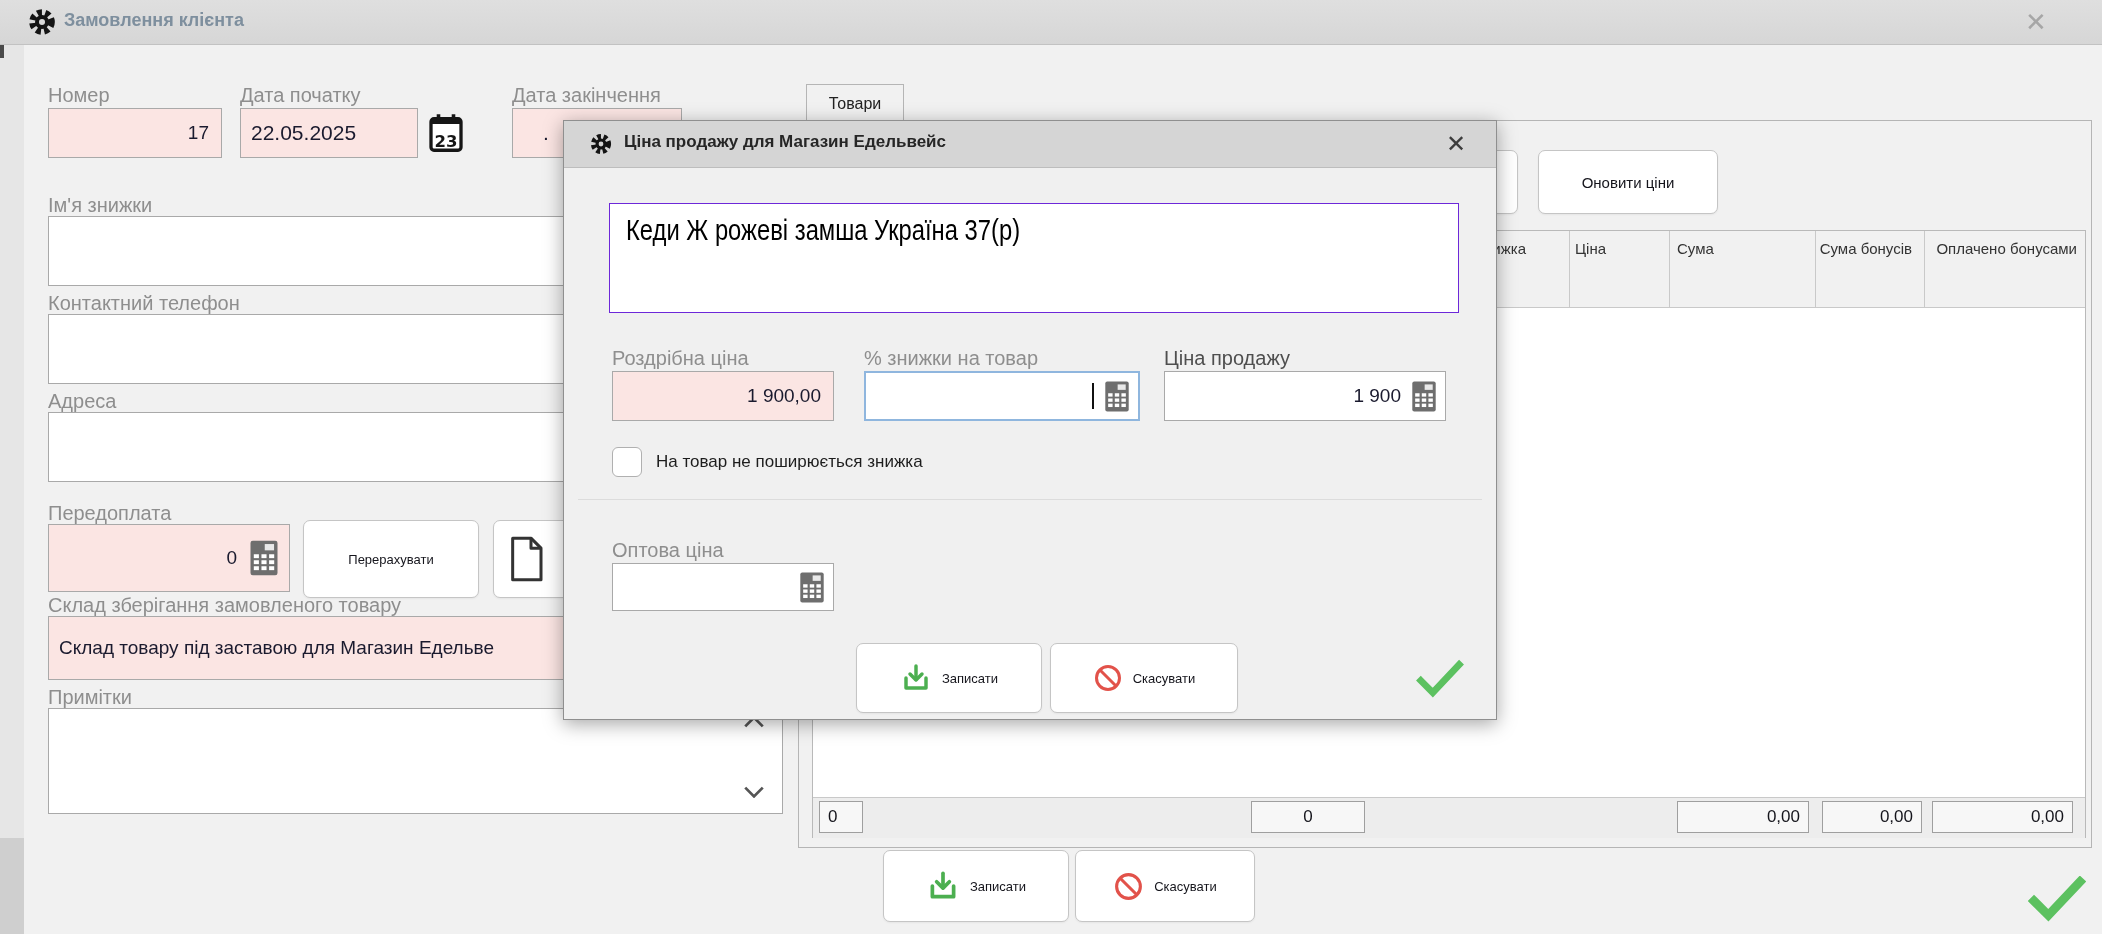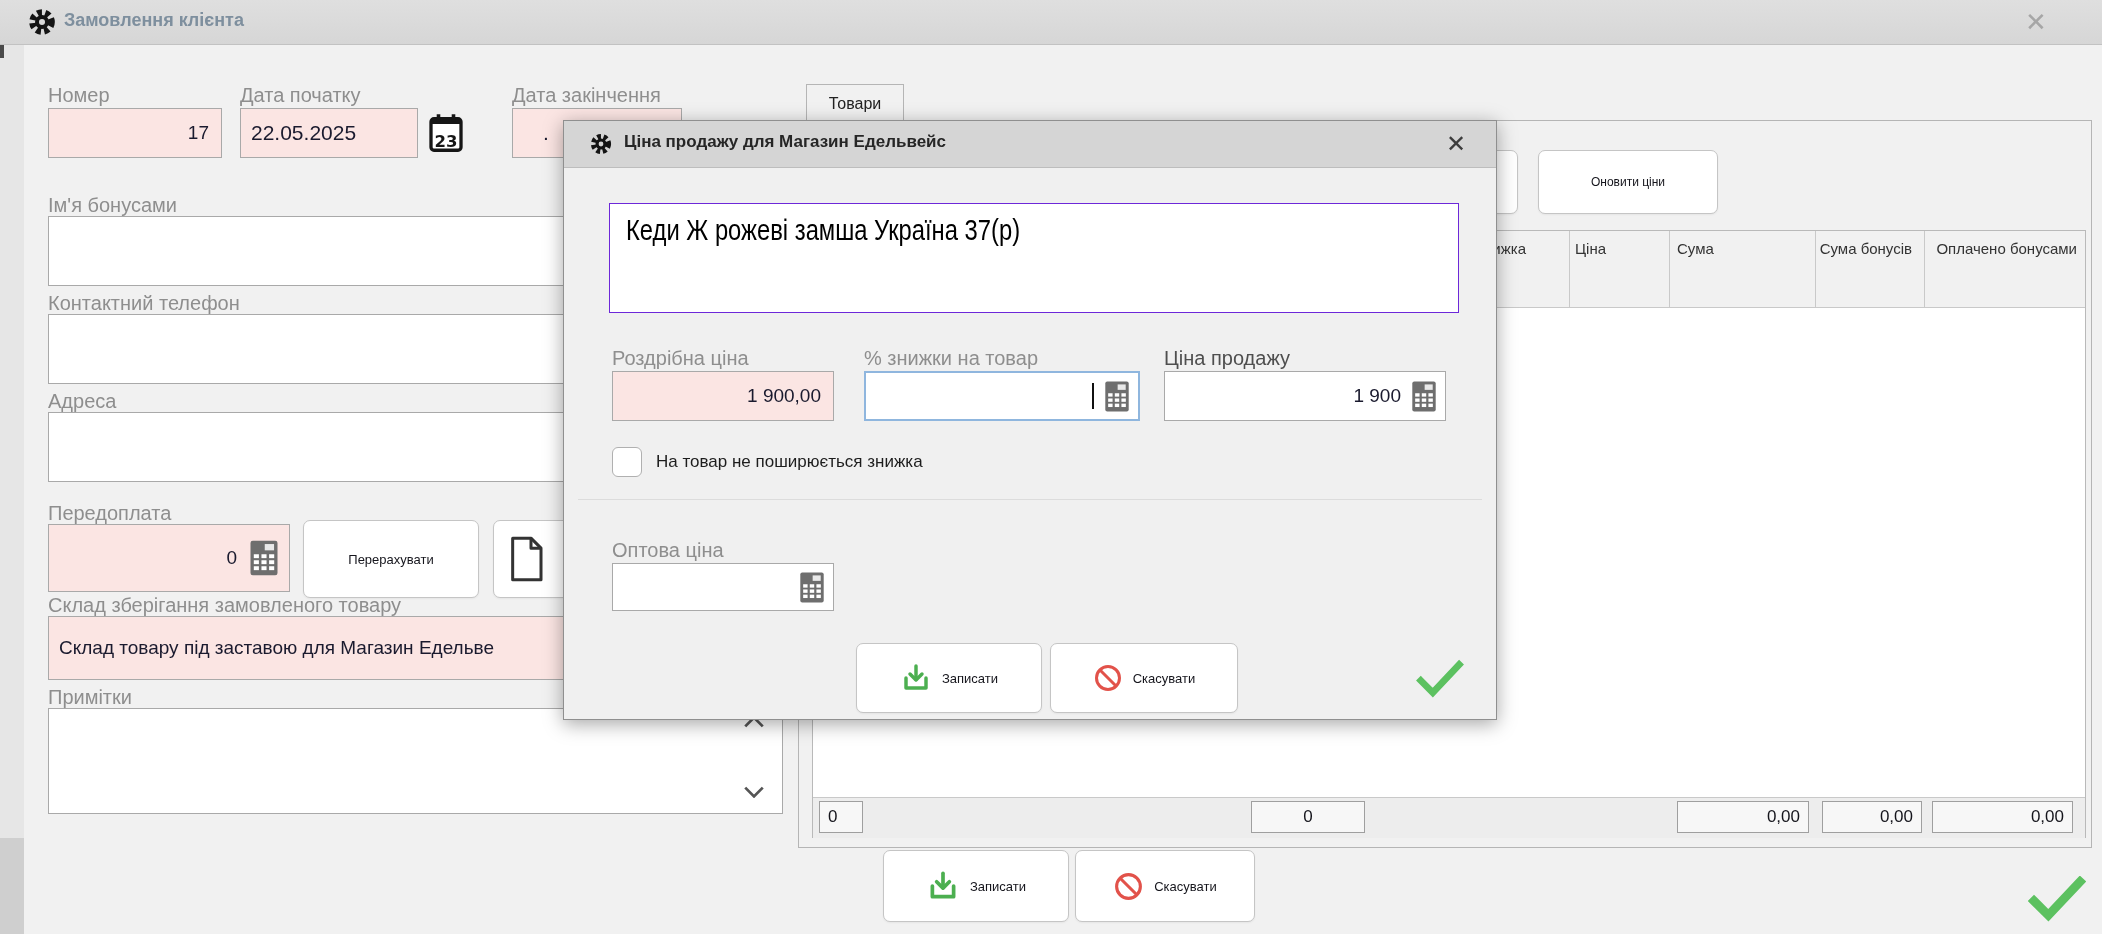--- a/index.html
+++ b/index.html
@@ -82,21 +82,21 @@
       <line x1="17" y1="1" x2="17" y2="6" stroke="#161616" stroke-width="2.4"></line>
       <text x="12" y="22.5" text-anchor="middle" font-size="11" font-weight="bold" fill="#161616" font-family="DejaVu Sans">23</text>
     </svg>
   </span>
 
   <span class="abs lbl" style="left:512px;top:84px;">Дата закінчення</span>
   <div class="abs inp pink" style="left:512px;top:108px;width:170px;height:50px;padding-left:30px;font-size:21px;">
     <span>.</span>
   </div>
 
-  <span class="abs lbl" style="left:48px;top:194px;">Ім'я бонусами</span>
+  <span class="abs lbl" style="left:48px;top:194px;">Ім'я знижки</span>
   <div class="abs inp" style="left:48px;top:216px;width:722px;height:70px;padding-left:10px;">
     <span></span>
   </div>
 
   <span class="abs lbl" style="left:48px;top:292px;">Контактний телефон</span>
   <div class="abs inp" style="left:48px;top:314px;width:722px;height:70px;padding-left:10px;">
     <span></span>
   </div>
 
   <span class="abs lbl" style="left:48px;top:390px;">Адреса</span>
@@ -156,21 +156,21 @@
         <polyline points="1,1 8,8 15,1"></polyline>
       </svg>
   </span>
 
   <div class="abs groupbox" style="left:798px;top:120px;width:1294px;height:728px;"></div>
   <div class="abs tab" style="left:806px;top:84px;width:96px;height:38px;">
     <span>Товари</span>
   </div>
 
   <div class="abs btn" style="left:1402px;top:150px;width:116px;height:64px;"></div>
-  <div class="abs btn" style="left:1538px;top:150px;width:180px;height:64px;font-size:12px;">
+  <div class="abs btn" style="left:1538px;top:150px;width:180px;height:64px;font-size:15px;">
     <span>Оновити ціни</span>
   </div>
 
   <div class="abs tablebox" style="left:812px;top:230px;width:1274px;height:608px;">
 
     <div class="abs" style="left:0;top:0;width:1272px;height:76px;background:#f1f1f1;border-bottom:1px solid #c9c9c9;"></div>
     <div class="abs th" style="left:658px;top:0;width:96px;padding-left:4px;">Знижка</div>
     <div class="abs th" style="left:762px;top:0;width:92px;">Ціна</div>
     <div class="abs th" style="left:864px;top:0;width:136px;">Сума</div>
     <div class="abs th rt" style="left:1006px;top:0;width:101px;padding-right:8px;">Сума бонусів</div>

